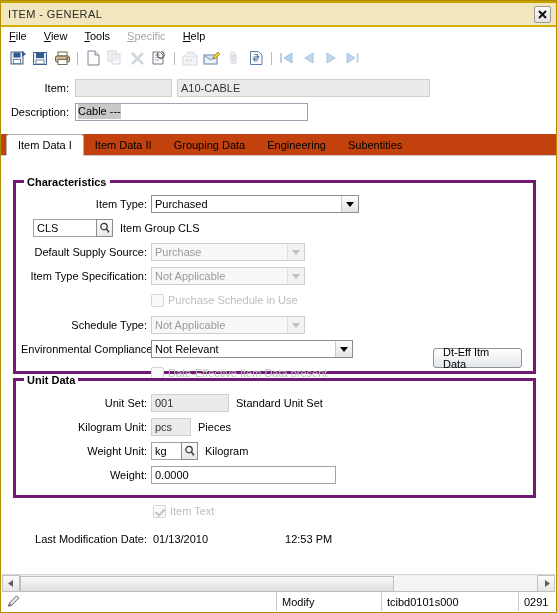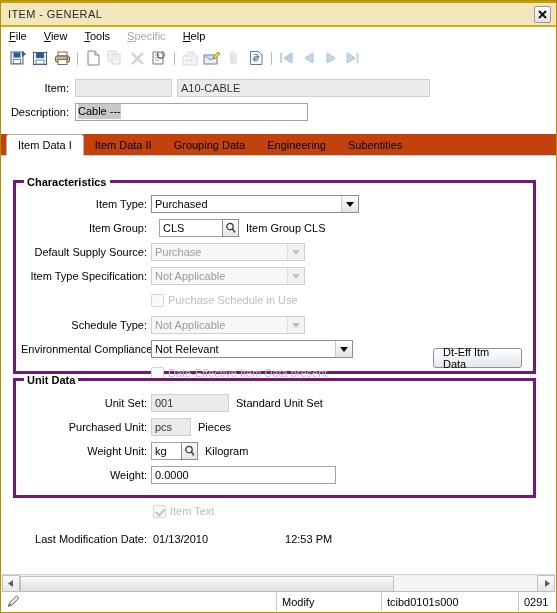--- a/index.html
+++ b/index.html
@@ -485,21 +485,20 @@
       <div class="lbl" style="width:126px">Item Type:</div>
       <div class="combo" style="width:208px;margin-left:4px">
         <span class="val">Purchased</span>
         <span class="arrow">
             <i class="tri"></i>
           </span>
       </div>
     </div>
 
     <div class="row" style="left:20px; top:63px;">
-      <div class="lbl" style="width:126px">Item Group:</div>
       <div class="browse" style="margin-left:12px">
         <input class="fld" style="width: 63px;" value="CLS">
         <div class="mag">
           <svg width="12" height="12" viewBox="0 0 12 12">
             <circle cx="5" cy="4.6" r="3.2" fill="none" stroke="#3a3a3a" stroke-width="1.3"></circle>
             <path d="M7.3 7 L10 10" stroke="#3a3a3a" stroke-width="1.5"></path>
             <path d="M8 10 l2 0 -1 1.6z" fill="#8a8a8a"></path>
           </svg>
         </div>
       </div>
@@ -562,21 +561,21 @@
       <span class="gb-title">Unit Data</span>
     </div>
 
     <div class="row" style="left:20px; top:238px;">
       <div class="lbl" style="width:126px">Unit Set:</div>
       <input class="fld ro" style="width: 78px; margin-left: 4px;" readonly="" value="001">
       <span class="suffix">Standard Unit Set</span>
     </div>
 
     <div class="row" style="left:20px; top:262px;">
-      <div class="lbl" style="width:126px">Purchased Unit:</div>
+      <div class="lbl" style="width:126px">Kilogram Unit:</div>
       <input class="fld ro" style="width: 40px; margin-left: 4px;" readonly="" value="pcs">
       <span class="suffix">Pieces</span>
     </div>
 
     <div class="row" style="left:20px; top:286px;">
       <div class="lbl" style="width:126px">Weight Unit:</div>
       <div class="browse" style="margin-left:4px">
         <input class="fld" style="width: 30px;" value="kg">
         <div class="mag">
           <svg width="12" height="12" viewBox="0 0 12 12">

